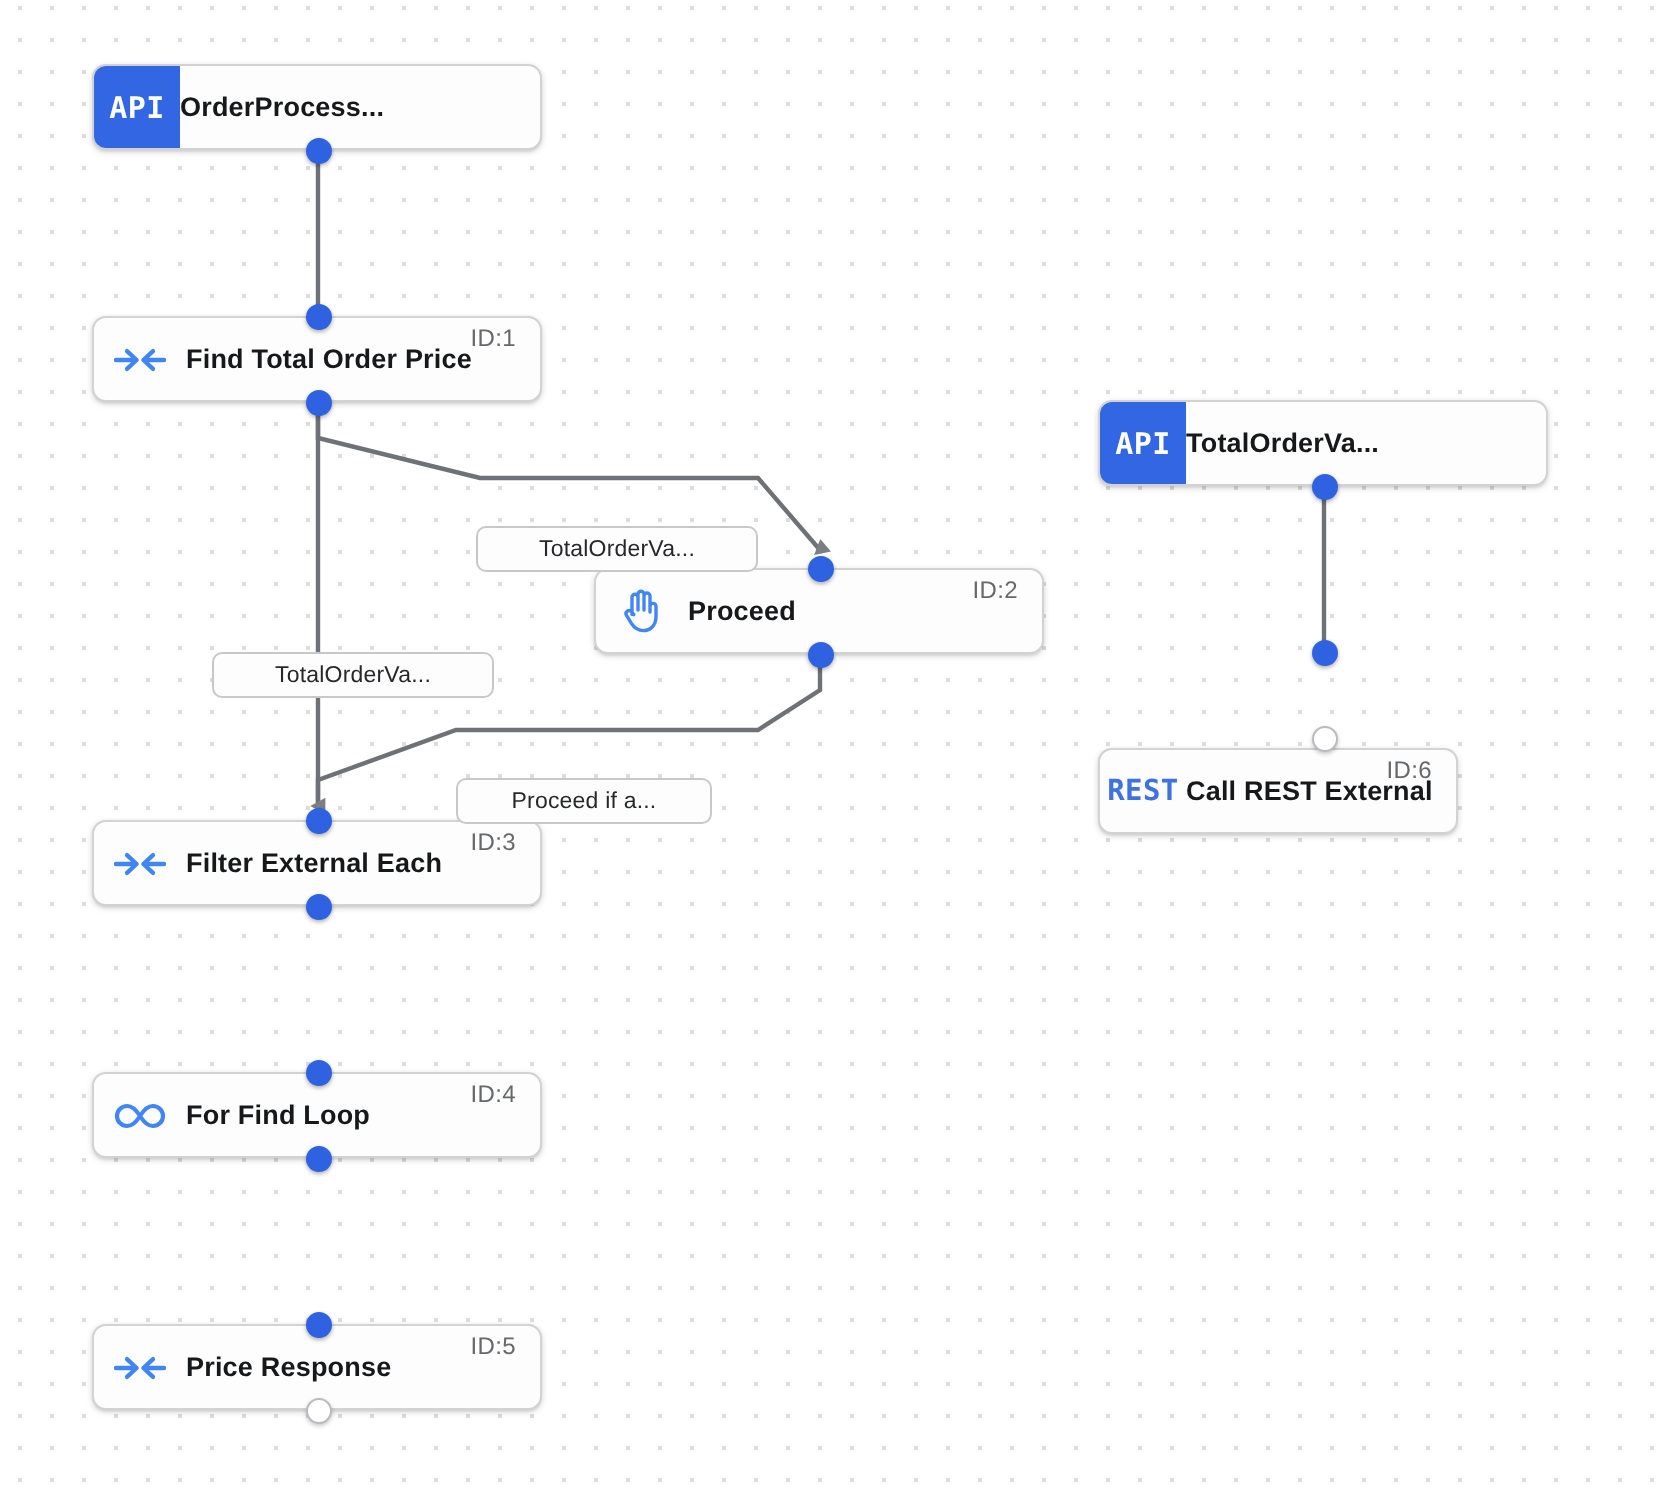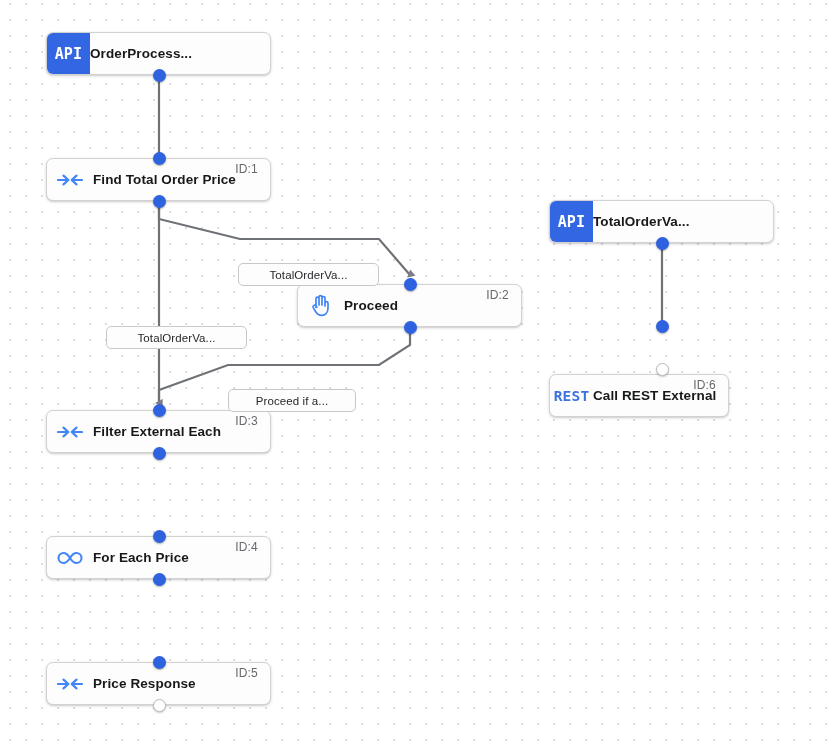--- a/index.html
+++ b/index.html
@@ -193,21 +193,21 @@
         </div>
         <div class="node-title">Filter External Each</div>
         <div class="node-id">ID:3</div>
       </div>
       <div class="node" style="left: 46px; top: 536px; width: 225px; height: 43px;">
         <div class="glyph">
           <svg width="28" height="18" viewBox="0 0 28 18" fill="none">
             <path d="M14 9 c-2.1-3.4-4.0-5.0-6.4-5.0 -2.9 0-5.1 2.2-5.1 5.0 0 2.8 2.2 5.0 5.1 5.0 2.4 0 4.3-1.6 6.4-5.0 2.1-3.4 4.0-5.0 6.4-5.0 2.9 0 5.1 2.2 5.1 5.0 0 2.8-2.2 5.0-5.1 5.0 -2.4 0-4.3-1.6-6.4-5.0 Z" stroke="currentColor" stroke-width="2.1" stroke-linecap="round" stroke-linejoin="round" fill="none"></path>
           </svg>
         </div>
-        <div class="node-title">For Each Price</div>
+        <div class="node-title">For Find Loop</div>
         <div class="node-id">ID:4</div>
       </div>
       <div class="node" style="left: 46px; top: 662px; width: 225px; height: 43px;">
         <div class="glyph">
           <svg width="26" height="18" viewBox="0 0 26 18" fill="none">
             <path d="M1 9 H10" stroke="currentColor" stroke-width="2.2" stroke-linecap="round"></path>
             <path d="M6.5 4.6 L11.3 9 L6.5 13.4" stroke="currentColor" stroke-width="2.2" stroke-linecap="round" stroke-linejoin="round" fill="none"></path>
             <path d="M25 9 H16" stroke="currentColor" stroke-width="2.2" stroke-linecap="round"></path>
             <path d="M19.5 4.6 L14.7 9 L19.5 13.4" stroke="currentColor" stroke-width="2.2" stroke-linecap="round" stroke-linejoin="round" fill="none"></path>
           </svg>

